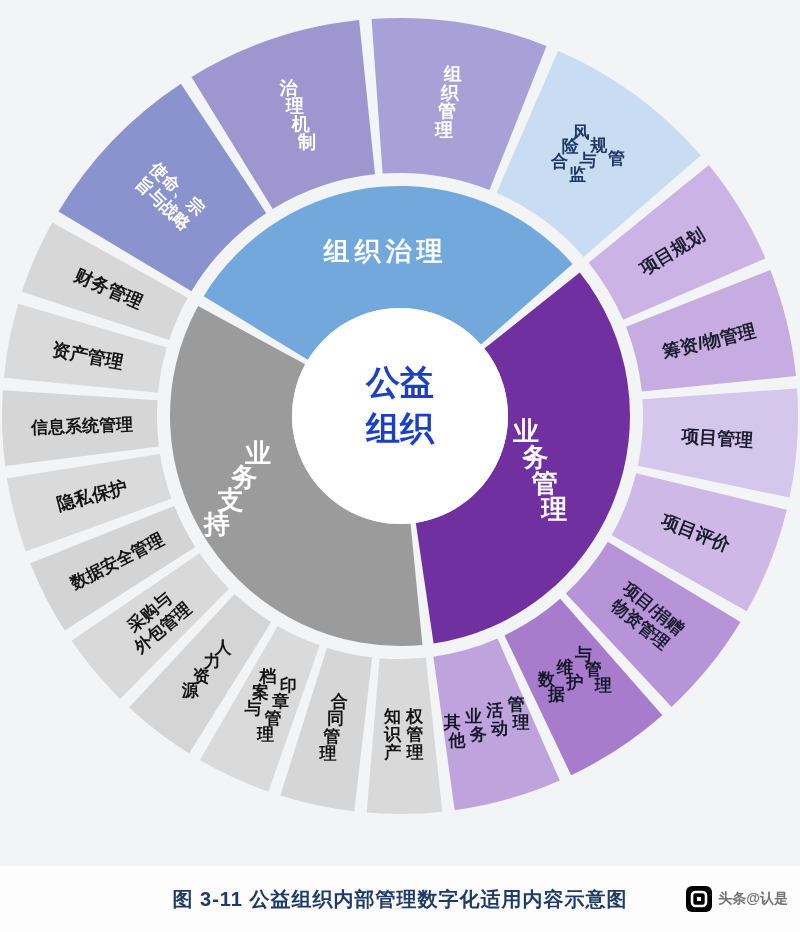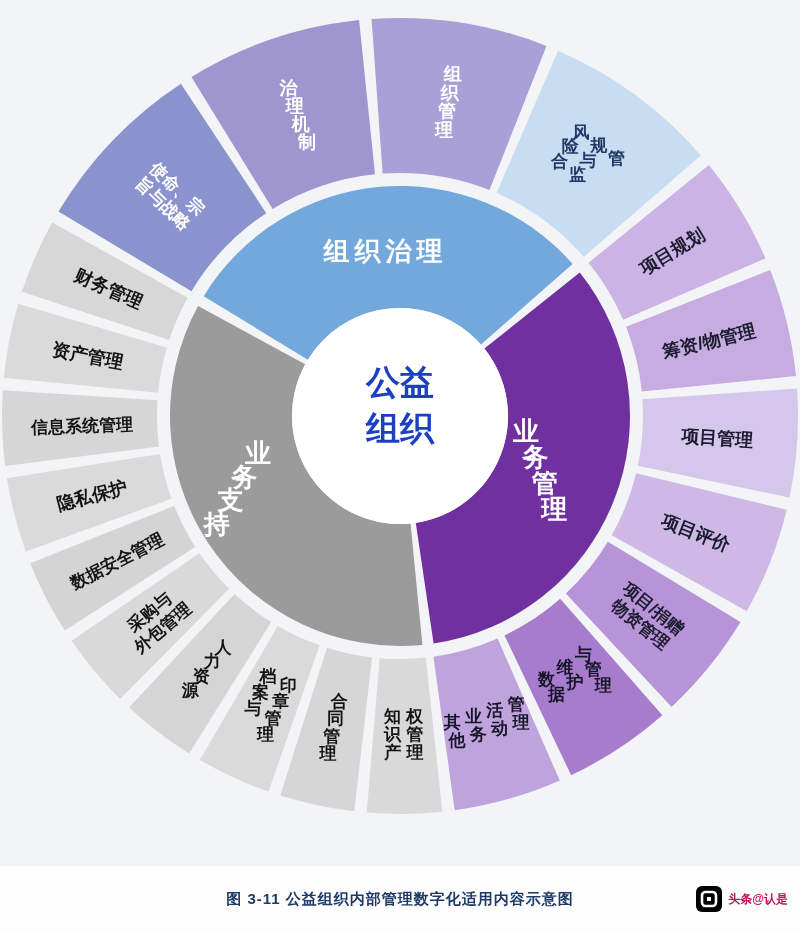--- a/index.html
+++ b/index.html
@@ -8,27 +8,27 @@
     background:#f3f4f6;
     font-family:"Liberation Sans","DejaVu Sans",sans-serif;
   }
   .stage{width:800px;height:932px;position:relative;}
   svg text{font-family:"Liberation Sans","DejaVu Sans",sans-serif;}
   .caption-row{
     position:absolute;left:0;bottom:0;width:800px;height:66px;
     background:#fdfdfe;display:flex;align-items:center;justify-content:center;
   }
   .caption{
-    font-size:15px;font-weight:700;color:#1e3a66;letter-spacing:1px;text-align:center;
+    font-size:20px;font-weight:700;color:#1e3a66;letter-spacing:1px;text-align:center;
   }
   .watermark{
     position:absolute;right:12px;top:50%;transform:translateY(-50%);
     display:flex;align-items:center;gap:6px;
   }
-  .wm-text{font-size:12px;font-weight:700;color:#be185d;}
+  .wm-text{font-size:14px;font-weight:700;color:#737373;}
   .wm-icon{display:inline-flex;}
 </style>
 </head>
 <body>
 
 <div class="stage">
 
   <svg width="800" height="866" viewBox="0 0 800 866">
       <path d="M203.68 296.17 A230 230 0 0 1 572.53 263.90 L481.01 344.58 A108 108 0 0 0 307.82 359.73 Z" fill="#72a8db"></path>
       <path d="M58.49 211.61 A398 398 0 0 1 180.91 83.73 L266.23 213.13 A243 243 0 0 0 191.49 291.21 Z" fill="#8a93cd"></path>

